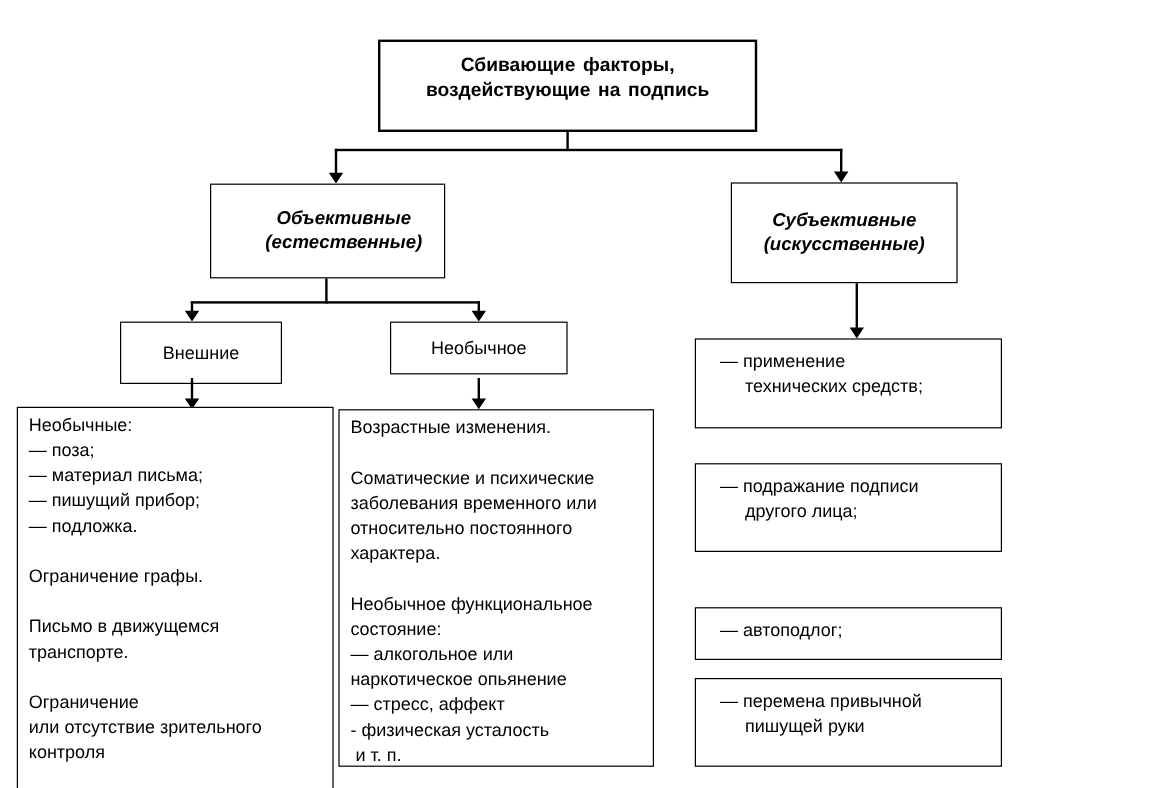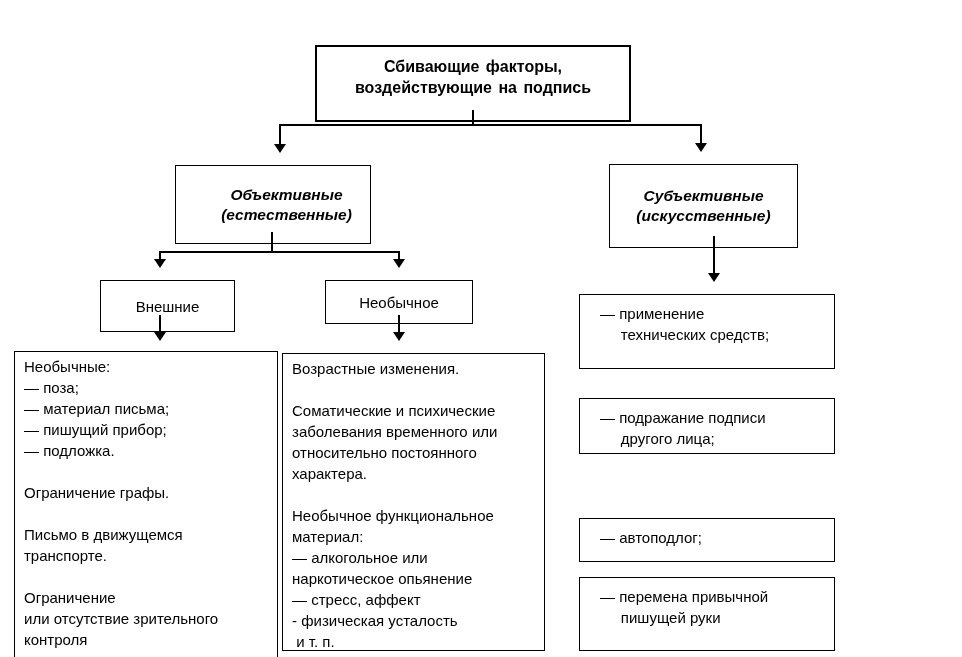--- a/index.html
+++ b/index.html
@@ -14,21 +14,20 @@
     width: 962px;
     height: 657px;
     background: #ffffff;
     overflow: hidden;
   }
   .box {
     position: absolute;
     border: 1px solid #000000;
     background: #ffffff;
     box-sizing: border-box;
-    margin-top: 12px;
   }
   .center-box {
     display: flex;
     align-items: center;
     justify-content: center;
     text-align: center;
     white-space: pre-line;
   }
   .title-box {
     border-width: 2px;
@@ -125,31 +124,31 @@
 или отсутствие зрительного
 контроля</div>
   <div class="box detail-box" style="left:282px; top:341px; width:263px; height:298px;">Возрастные изменения.
 
 Соматические и психические
 заболевания временного или
 относительно постоянного
 характера.
 
 Необычное функциональное
-материал:
+состояние:
 — алкогольное или
 наркотическое опьянение
 — стресс, аффект
 - физическая усталость
  и т. п.</div>
 
   <div class="vline" style="left:713px; top:236px; width:2px; height:39px;"></div>
   <div class="arrow-down" style="left:708px; top:273px;"></div>
 
   <div class="box list-box" style="left:579px; top:282px; width:256px; height:75px;">— применение
      технических средств;</div>
-  <div class="box list-box" style="left:579px; top:386px; width:256px; height:56px;">— подражание подписи
+  <div class="box list-box" style="left:579px; top:386px; width:256px; height:74px;">— подражание подписи
      другого лица;</div>
   <div class="box list-box" style="left:579px; top:506px; width:256px; height:44px;">— автоподлог;</div>
   <div class="box list-box" style="left:579px; top:565px; width:256px; height:74px;">— перемена привычной
      пишущей руки</div>
 
 </div>
 
 </body></html>

